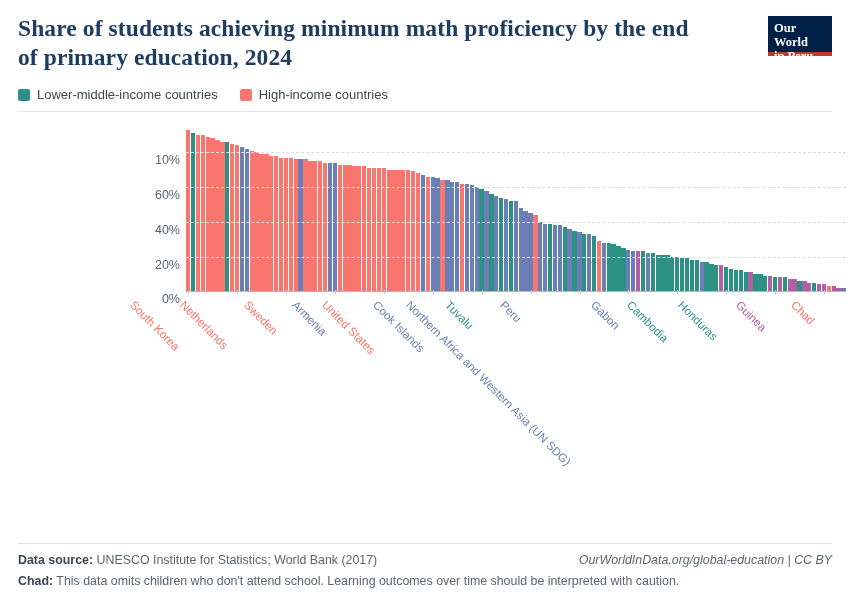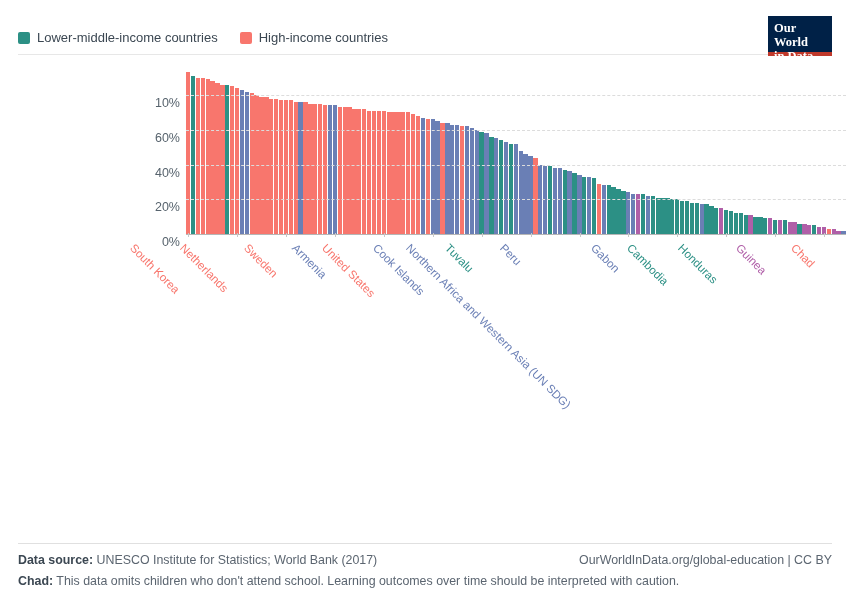--- a/index.html
+++ b/index.html
@@ -169,34 +169,36 @@
     gap: 12px;
   }
   .footer-row + .footer-row {
     margin-top: 7px;
   }
   .footer b {
     color: #3b4752;
   }
   .footer-right {
     white-space: nowrap;
+    font-style: italic;
   }
   .note-row {
     display: block;
   }
 </style>
 </head>
 <body>
 
 <div class="page">
 
   <div class="header">
+    <h1 class="title">Share of students achieving minimum math proficiency by the end of primary education, 2024</h1>
     <div class="owid-logo">
       <div>Our World</div>
-      <div>in Data</div>
+      <div>in Peru</div>
     </div>
   </div>
 
   <div class="legend" id="legend">
       <div class="legend-item">
         <span class="legend-swatch" style="background: rgb(44, 144, 133);"></span>
         <span>Lower-middle-income countries</span>
       </div>
       <div class="legend-item">
         <span class="legend-swatch" style="background: rgb(248, 118, 109);"></span>

